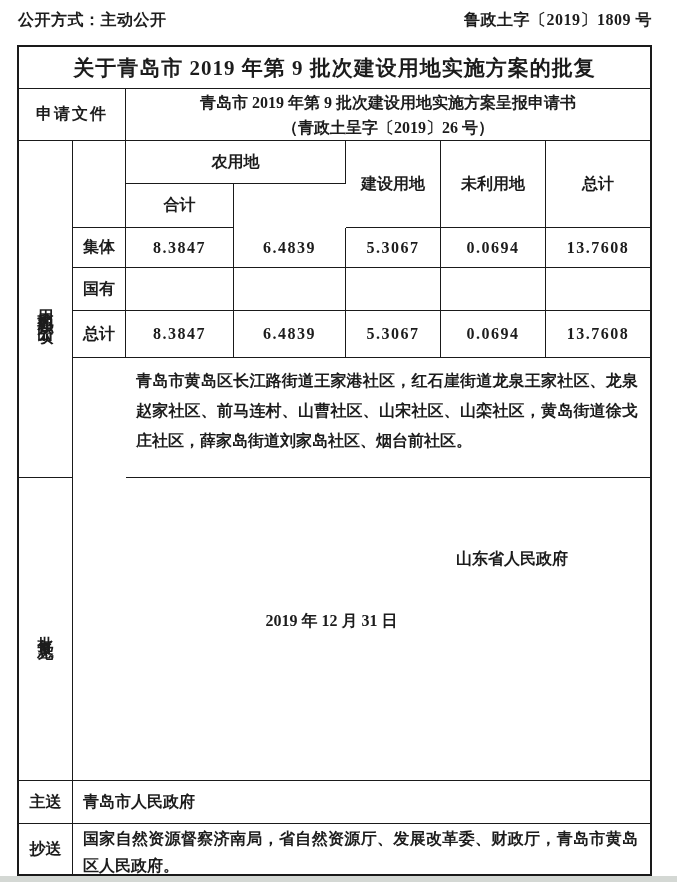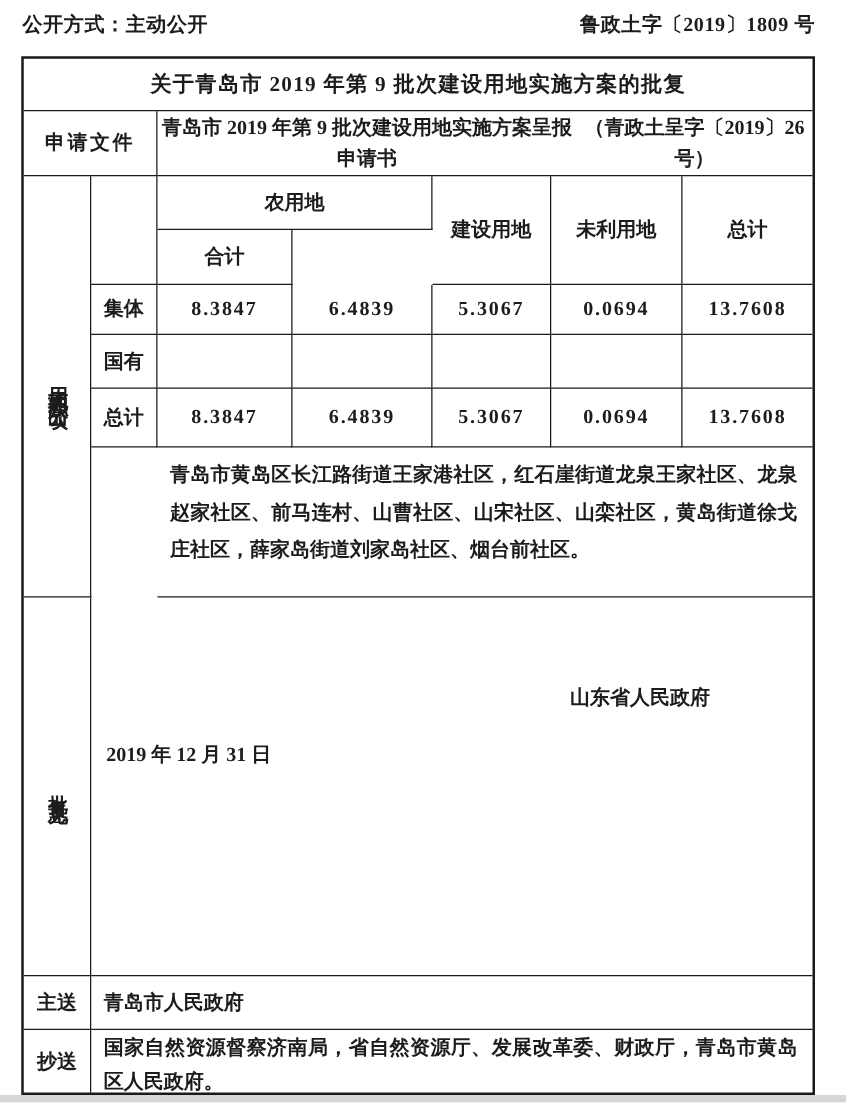--- a/index.html
+++ b/index.html
@@ -35,22 +35,22 @@
     border-right: 1.5px solid #1a1a1a;
     border-bottom: 1.5px solid #1a1a1a;
     display: flex;
     align-items: center;
     justify-content: center;
     text-align: center;
     overflow: hidden;
   }
   .no-r { border-right: none; }
   .no-b { border-bottom: none; }
-  .c-title { letter-spacing: 1px; font-size: 17px; }
-  .c-app-content { flex-direction: row; line-height: 25px; }
+  .c-title { letter-spacing: 1px; font-size: 21px; }
+  .c-app-content { flex-direction: column; line-height: 25px; }
   .label-sp { letter-spacing: 2px; }
   .vertical {
     writing-mode: vertical-rl;
     text-orientation: mixed;
     letter-spacing: 3px;
     line-height: 1;
   }
   .num { letter-spacing: 1.5px; }
   .wrap-2em {
     width: 2.4em;
@@ -64,21 +64,21 @@
     padding: 8px 12px 0 10px;
   }
   .pfyj-body {
     display: block;
     text-align: left;
     padding: 6px 14px 0 12px;
     line-height: 29px;
   }
   .pfyj-para { text-indent: 2em; text-align: justify; }
   .sig-line { text-align: right; padding-right: 68px; margin-top: 65px; line-height: 20px; }
-  .date-line { text-align: left; padding-right: 58px; margin-top: 26px; line-height: 20px; }
+  .date-line { text-align: center; padding-right: 58px; margin-top: 42px; line-height: 20px; }
   .left-content {
     justify-content: flex-start;
     text-align: left;
     padding-left: 10px;
   }
   .cc-content {
     display: block;
     text-align: justify;
     line-height: 27px;
     padding: 1px 12px 0 10px;

